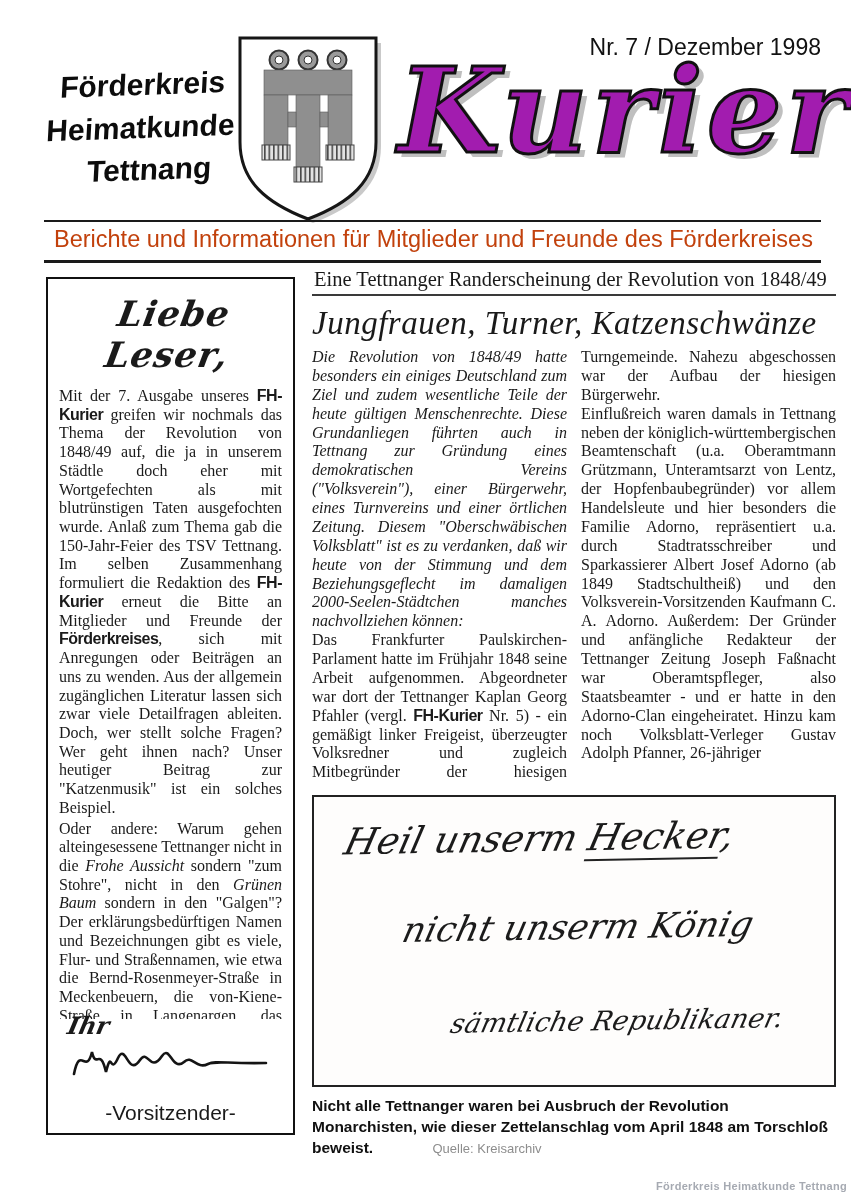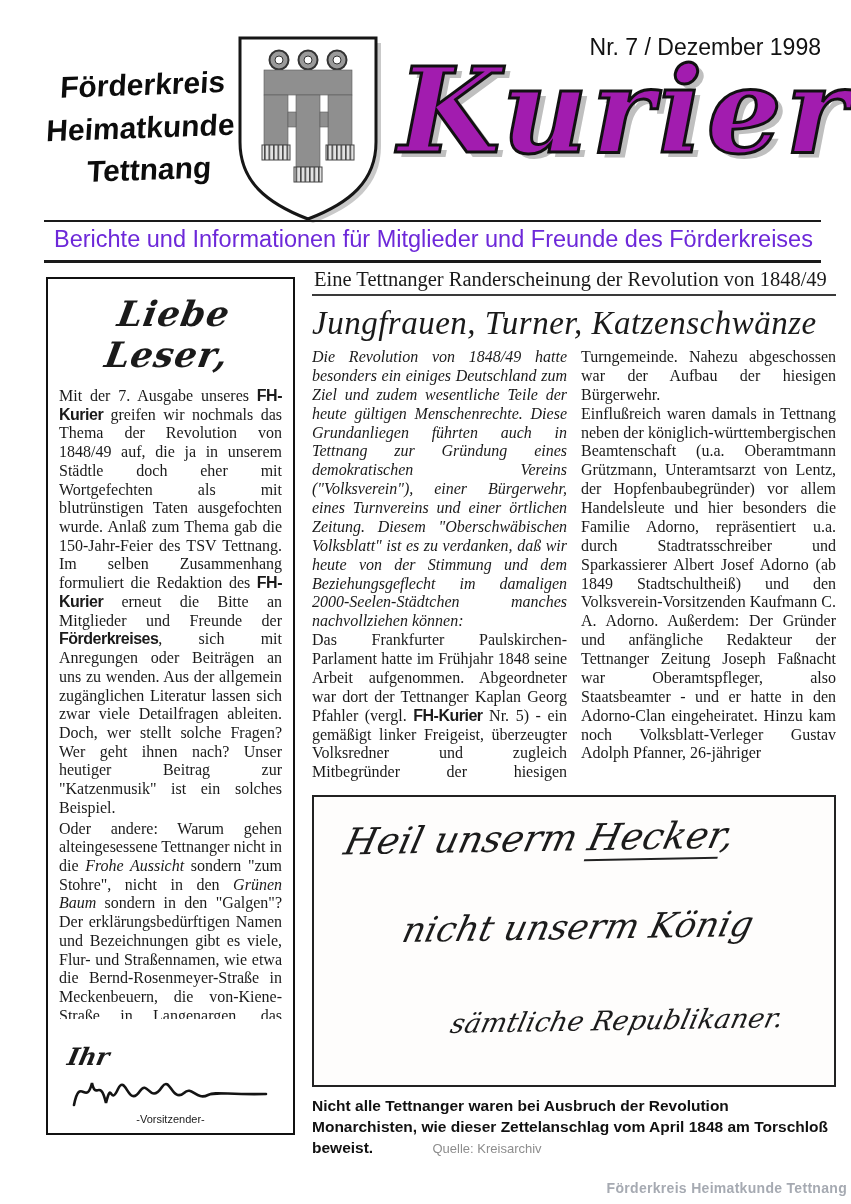--- a/index.html
+++ b/index.html
@@ -23,42 +23,42 @@
     position:absolute;left:398px;top:46px;width:450px;text-align:center;
     font-family:"DejaVu Serif",serif;font-style:italic;font-weight:bold;
     font-size:118px;letter-spacing:4px;color:#a21caf;
     -webkit-text-stroke:3px #111;text-shadow:6px 5px 0 #bfbfbf;
     line-height:1.1;
   }
   .banner{
     position:absolute;left:44px;right:30px;top:220px;
     border-top:2px solid #1a1a1a;border-bottom:3px solid #1a1a1a;
     padding:4px 0 7px 10px;
-    font-family:"Liberation Sans",sans-serif;font-size:23.5px;color:#6d28d9;
+    font-family:"Liberation Sans",sans-serif;font-size:23.5px;color:#c2410c;
   }
   
   .edit-box{
     position:absolute;left:46px;top:277px;width:249px;height:858px;
     border:2px solid #111;box-sizing:border-box;padding:4px 11px;
   }
   .salutation{
     text-align:center;font-family:"DejaVu Serif",serif;font-style:italic;
     font-weight:bold;font-size:35px;letter-spacing:1px;
     transform:skewX(-10deg);margin:10px 0 12px;
   }
   .edit-text{font-size:16px;line-height:1.17;text-align:justify;max-height:632px;overflow:hidden;}
   .edit-text p{margin:0 0 2px 0;}
   .sig-block{position:absolute;left:0;right:0;bottom:8px;text-align:center;}
   .sig-ihr{
     text-align:left;margin:0 0 0 20px;font-family:"DejaVu Serif",serif;
     font-style:italic;font-weight:bold;font-size:24px;transform:skewX(-12deg);
   }
   .sig-svg{display:block;margin:-4px auto 0 auto;}
   .sig-name{font-family:"Liberation Sans",sans-serif;font-size:19px;margin-top:-6px;}
-  .sig-role{font-family:"Liberation Sans",sans-serif;font-size:11px;}
+  .sig-role{font-family:"Liberation Sans",sans-serif;font-size:21px;margin-top:19px;}
   
   .right-col{position:absolute;left:312px;top:268px;width:524px;}
   .kicker{font-size:20.5px;padding:0 0 3px 2px;border-bottom:2px solid #3a3a3a;}
   .headline{font-style:italic;font-size:33px;letter-spacing:0.5px;margin:9px 0 6px 0;}
   .cols{
     column-count:2;column-gap:14px;height:440px;overflow:hidden;
     font-size:16px;line-height:1.18;text-align:justify;
   }
   .cols p{margin:0;}
   .cols p.lead{font-style:italic;}
@@ -80,21 +80,21 @@
   .uword{border-bottom:2px solid #222;}
   .caption{
     margin-top:9px;font-family:"Liberation Sans",sans-serif;font-weight:bold;
     font-size:15.5px;line-height:1.35;color:#111;
   }
   .source{font-weight:normal;color:#8d8d8d;font-size:13px;margin-left:55px;}
   
   .footer-credit{
     position:absolute;top:1180px;right:4px;
     font-family:"Liberation Sans",sans-serif;font-weight:bold;
-    font-size:14px;color:#a6aab2;letter-spacing:0.3px;
+    font-size:11px;color:#a6aab2;letter-spacing:0.3px;
   }
 </style>
 </head>
 <body>
 
 <div>
   <div class="issue-date">Nr. 7 / Dezember 1998</div>
 
   <div class="org-name">
     <div>Förderkreis</div>

